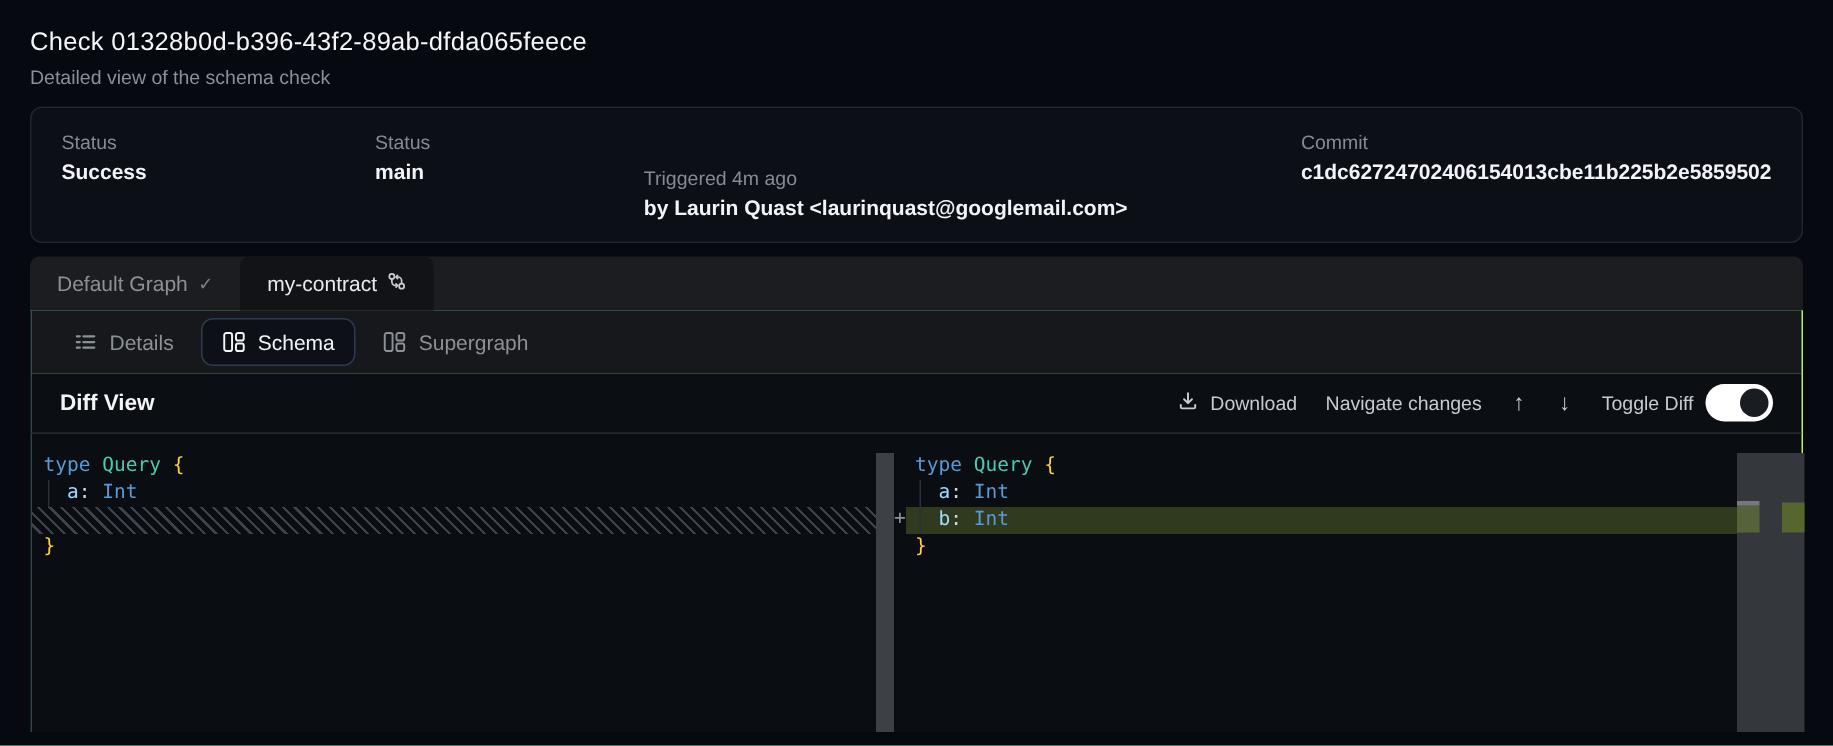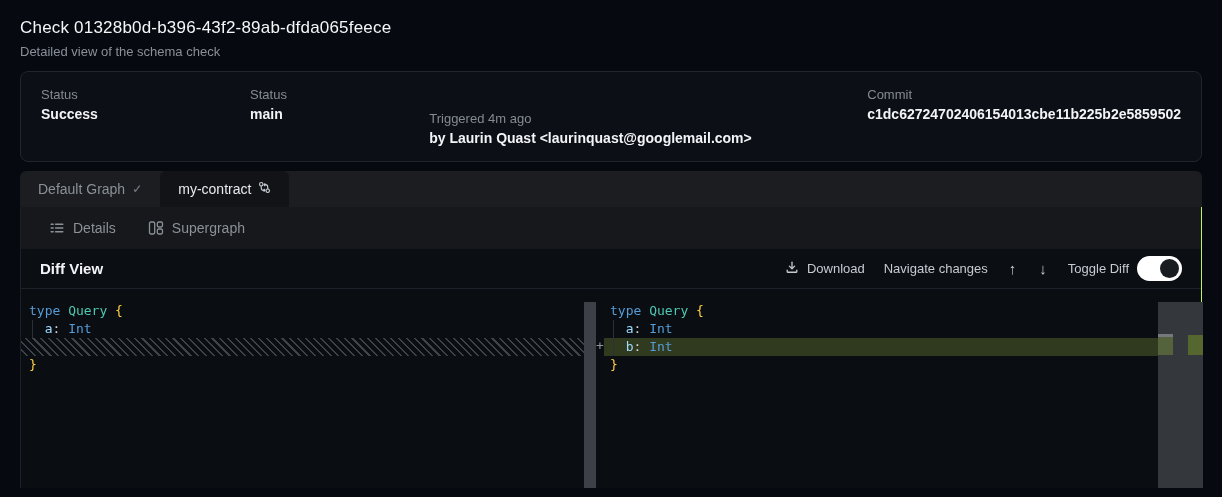--- a/index.html
+++ b/index.html
@@ -223,20 +223,30 @@
           <svg width="16" height="16" viewBox="0 0 16 16" fill="none" stroke="#8b9197" stroke-width="1.5" stroke-linecap="round">
             <path d="M2.2 4.2h2"></path>
               <path d="M2.2 8h2"></path>
               <path d="M2.2 11.8h2"></path>
             <path d="M6.6 4.2h7.2"></path>
               <path d="M6.6 8h7.2"></path>
               <path d="M6.6 11.8h7.2"></path>
           </svg>
         </span>
         <span>Details</span>
+      </div>
+      <div class="view-tab active">
+        <span>
+          <svg width="16" height="16" viewBox="0 0 16 16" fill="none" stroke="#f2f4f7" stroke-width="1.3">
+            <rect x="1.5" y="2" width="5.2" height="12" rx="1.4"></rect>
+            <rect x="9.3" y="2" width="5.2" height="5" rx="1.4"></rect>
+            <rect x="9.3" y="9" width="5.2" height="5" rx="1.4"></rect>
+          </svg>
+        </span>
+        <span>Schema</span>
       </div>
       <div class="view-tab">
         <span>
           <svg width="16" height="16" viewBox="0 0 16 16" fill="none" stroke="#8b9197" stroke-width="1.3">
             <rect x="1.5" y="2" width="5.2" height="12" rx="1.4"></rect>
             <rect x="9.3" y="2" width="5.2" height="5" rx="1.4"></rect>
             <rect x="9.3" y="9" width="5.2" height="5" rx="1.4"></rect>
           </svg>
         </span>
         <span>Supergraph</span>

